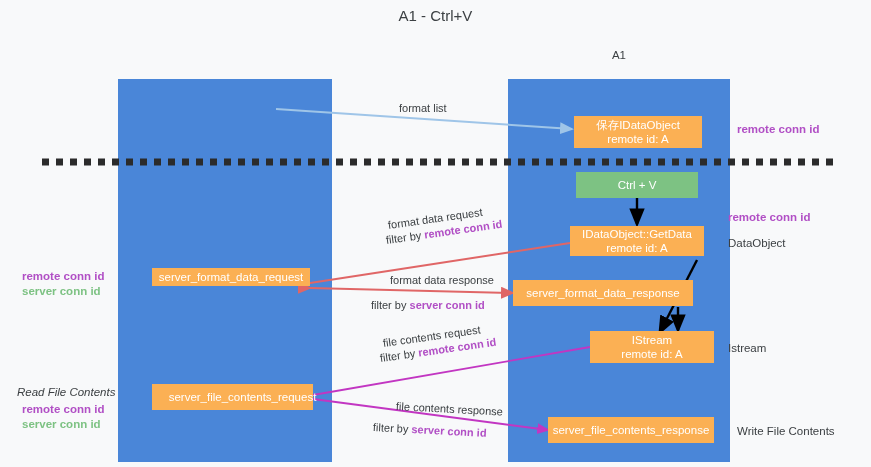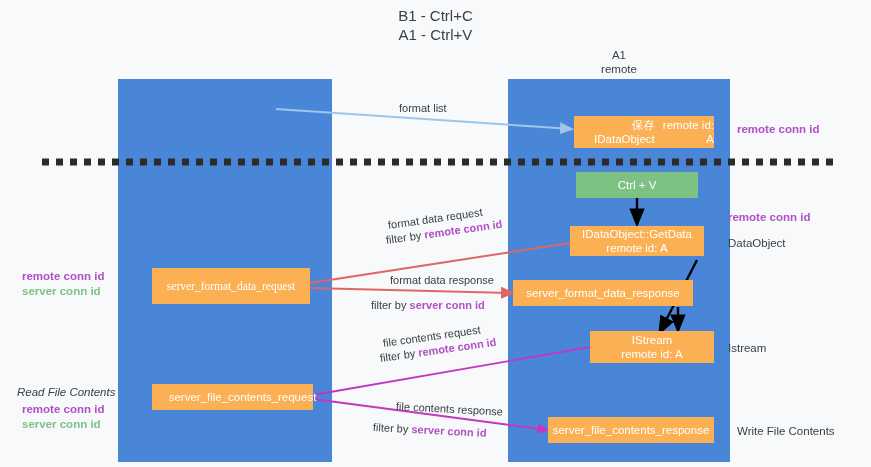--- a/index.html
+++ b/index.html
@@ -52,27 +52,25 @@
 
   
   svg.overlay{position:absolute;left:0;top:0;width:871px;height:467px;pointer-events:none;}
 </style>
 </head>
 <body>
 
 <div id="stage">
 
   <div class="title">
-    <div>B1 - Ctrl+C</div>
     <div>A1 - Ctrl+V</div>
   </div>
 
   <div class="colhead" style="left:552px;top:48px;width:134px;">
     <div>A1</div>
-    <div>remote</div>
   </div>
 
   <div class="lane" style="left:118px;top:79px;width:214px;height:383px;"></div>
   <div class="lane" style="left:508px;top:79px;width:222px;height:383px;"></div>
 
   <svg class="overlay" viewBox="0 0 871 467">
     <defs>
       <marker id="ah-blue" markerWidth="7" markerHeight="7" refX="6" refY="3.0" orient="auto">
         <path d="M0,0 L7,3 L0,6 z" fill="#9fc5e8"></path>
       </marker>
@@ -100,35 +98,35 @@
     <line x1="697" y1="260" x2="660" y2="332" stroke="#000000" stroke-width="2.4" marker-end="url(#ah-blk)"></line>
 
     <line x1="678" y1="307" x2="678" y2="330" stroke="#000000" stroke-width="2.4" marker-end="url(#ah-blk)"></line>
 
     <line x1="313" y1="395" x2="590" y2="347" stroke="#c236c2" stroke-width="1.8" marker-start="url(#ah-mag)"></line>
 
     <line x1="313" y1="399" x2="548" y2="430" stroke="#c236c2" stroke-width="1.8" marker-start="url(#ah-mag)" marker-end="url(#ah-mag)"></line>
   </svg>
 
 
-  <div class="box orange" style="left:574px;top:116px;width:140px;height:32px;flex-direction:row;text-align:right;">
+  <div class="box orange" style="left:574px;top:116px;width:128px;height:32px;flex-direction:column;text-align:right;">
     <span>保存IDataObject</span>
     <span>remote id: A</span>
   </div>
 
   <div class="box green" style="left:576px;top:172px;width:122px;height:26px;">
     <span>Ctrl + V</span>
   </div>
 
   <div class="box orange" style="left:570px;top:226px;width:134px;height:30px;flex-direction:column;">
     <span>IDataObject::GetData</span>
     <span>remote id: A</span>
   </div>
 
-  <div class="box orange" style="left:152px;top:268px;width:158px;height:36px;font-family:Liberation Serif, serif;">
+  <div class="box orange" style="left:152px;top:268px;width:158px;height:18px;">
     <span>server_format_data_request</span>
   </div>
 
   <div class="box orange" style="left:513px;top:280px;width:180px;height:26px;">
     <span>server_format_data_response</span>
   </div>
 
   <div class="box orange" style="left:590px;top:331px;width:124px;height:32px;flex-direction:column;">
     <span>IStream</span>
     <span>remote id: A</span>

